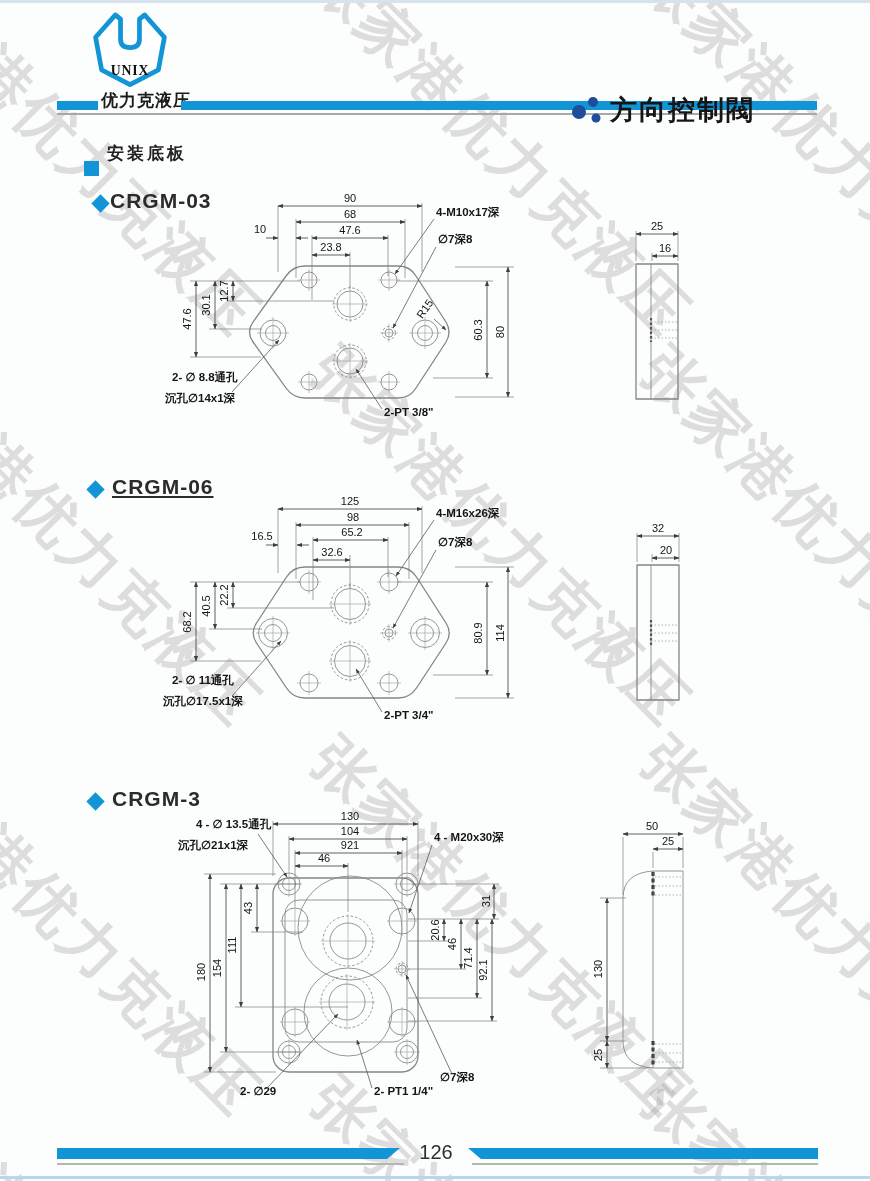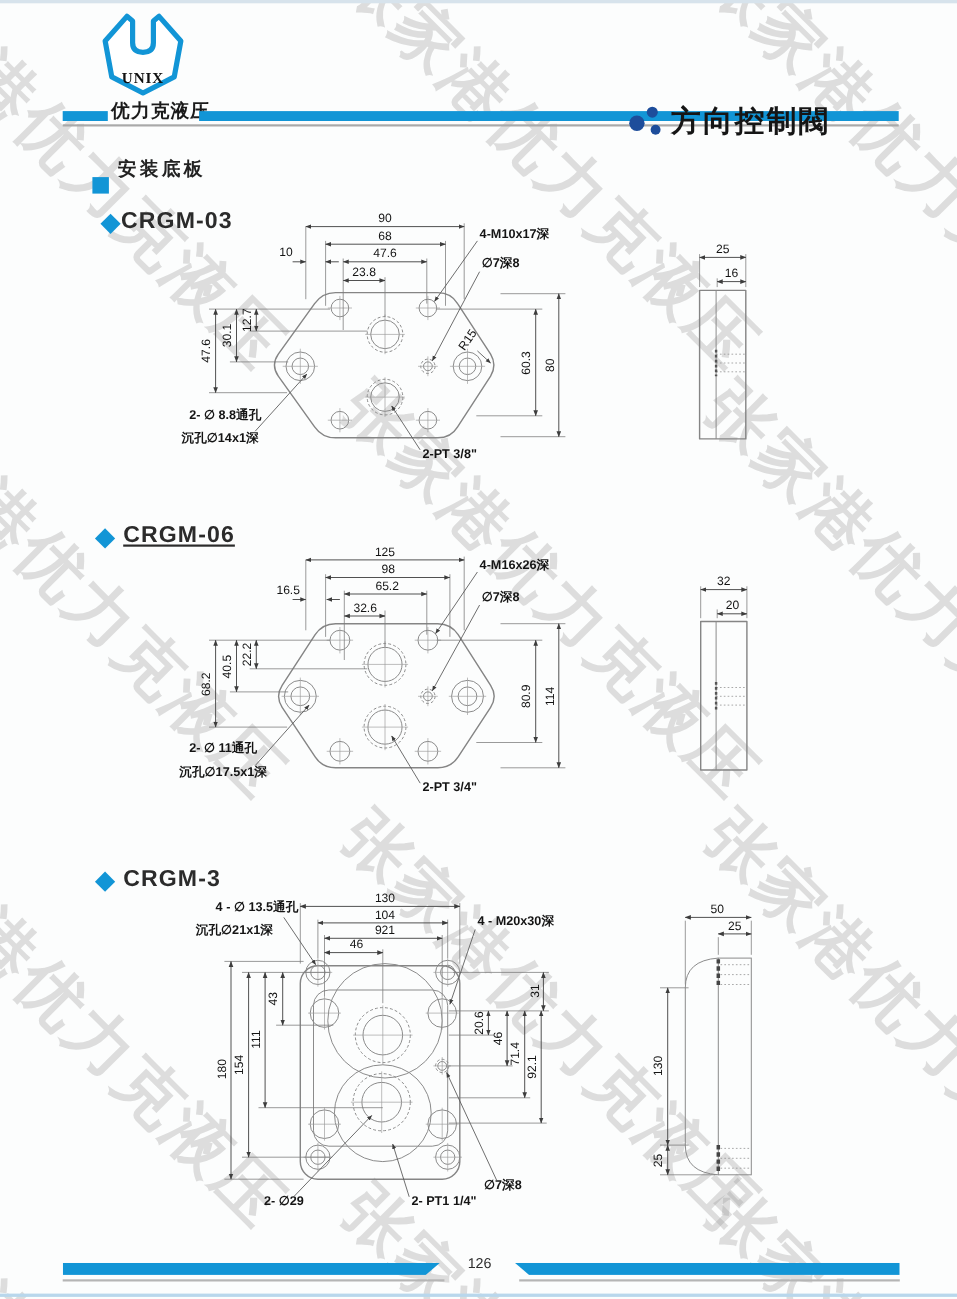--- a/index.html
+++ b/index.html
@@ -37,21 +37,21 @@
   .ext{stroke:#7b7b7b;stroke-width:0.7;fill:none;}
   .cl{stroke:#9a9a9a;stroke-width:0.6;fill:none;}
   .lead{stroke:#5a5a5a;stroke-width:0.8;fill:none;}
   
   .fbar{top:1148px;height:11px;background:#1295d6;}
   .fbar-l{left:57px;width:343px;clip-path:polygon(0 0,100% 0,calc(100% - 13px) 100%,0 100%);}
   .fbar-r{left:468px;width:350px;clip-path:polygon(0 0,100% 0,100% 100%,13px 100%);}
   .fline{top:1163px;height:2px;background:#b5b5b5;}
   .fline-l{left:57px;width:347px;}
   .fline-r{left:472px;width:346px;}
-  .pagenum{left:404px;top:1141px;width:64px;text-align:center;font-size:13px;color:#2e2e2e;}
+  .pagenum{left:404px;top:1141px;width:64px;text-align:center;font-size:20px;color:#2e2e2e;}
   .bot-strip{left:0;top:1176px;width:870px;height:3px;background:#b9d7ec;}
 </style>
 </head>
 <body>
 
 <div class="page">
 
   <div class="abs" id="wm-layer" style="left:0;top:0;width:870px;height:1181px;">
       <div class="wm" style="left: -80px; top: -60px;">张家港优力克液压</div>
       <div class="wm" style="left: 350px; top: -60px;">张家港优力克液压</div>

